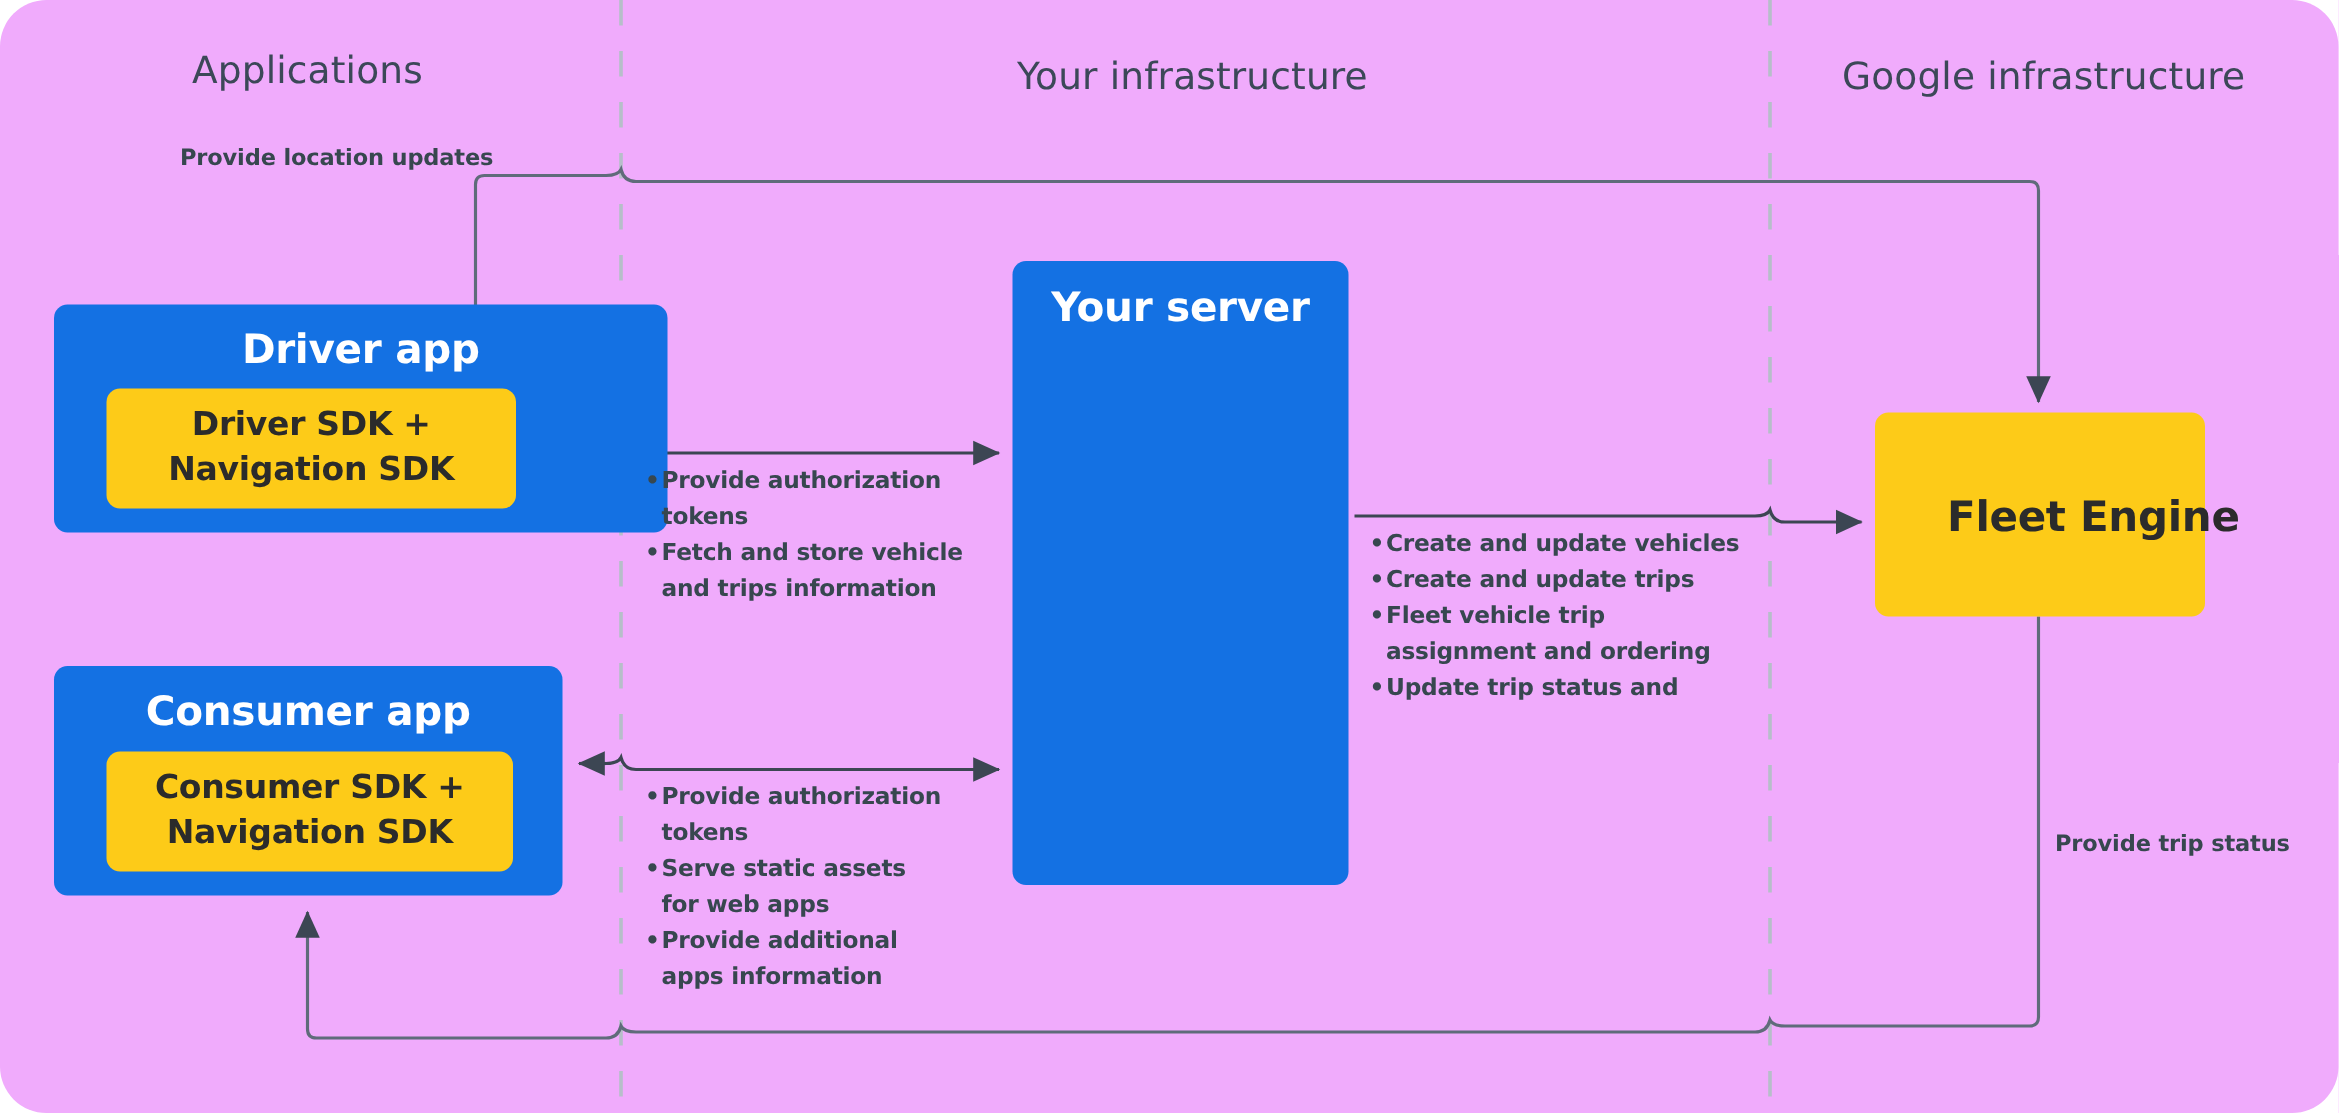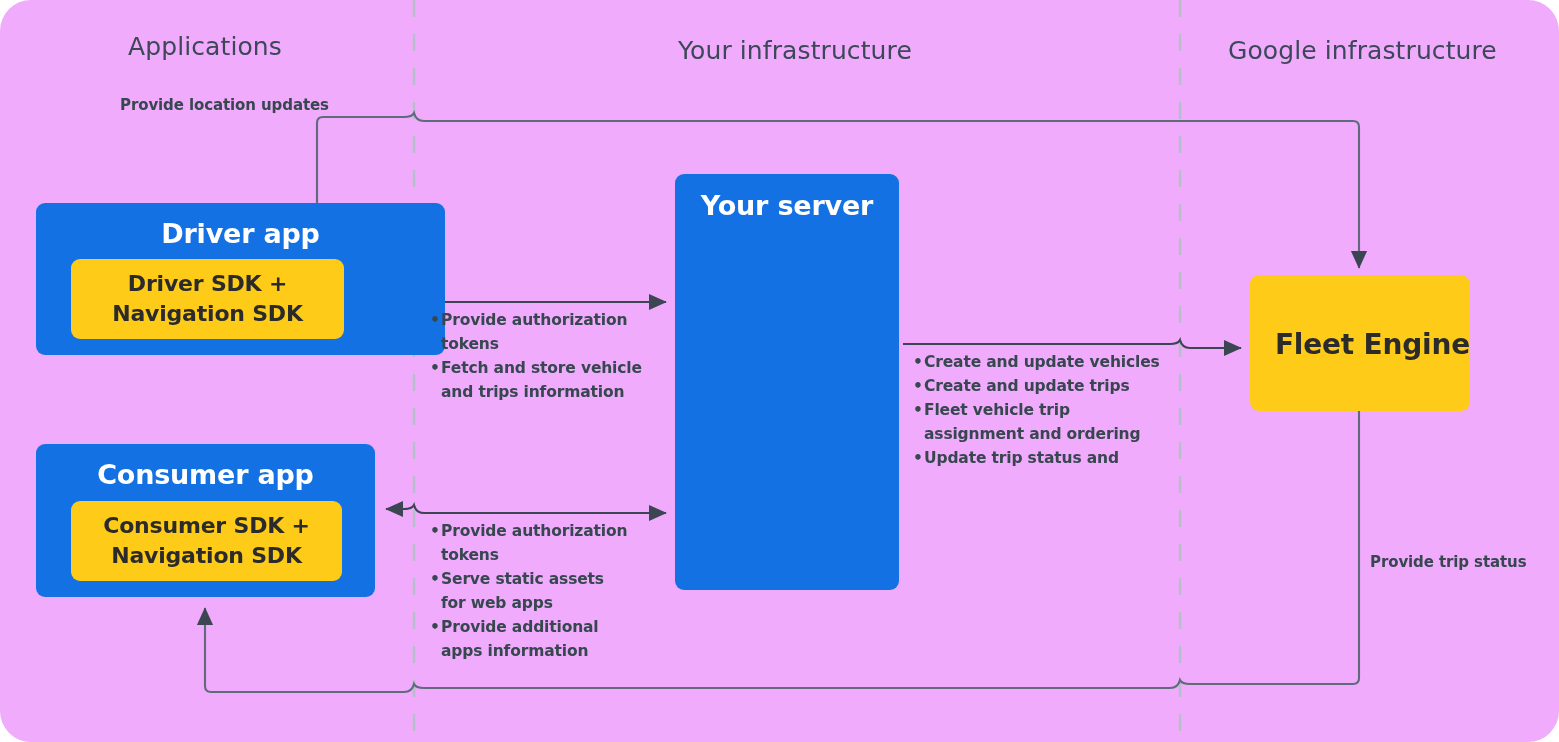--- a/index.html
+++ b/index.html
@@ -59,26 +59,27 @@
     text-align: center;
     color: #2b2b2b;
     font-size: 22px;
     font-weight: 700;
     line-height: 30px;
     letter-spacing: -0.2px;
   }
   .fleet-title {
     position: absolute;
     width: 100%;
-    text-align: right;
+    text-align: left;
     color: #2b2b2b;
     font-size: 28px;
     font-weight: 700;
     letter-spacing: -0.2px;
     white-space: nowrap;
+    padding-left: 48px;
   }
   .edge-label {
     position: absolute;
     font-size: 15px;
     font-weight: 700;
     color: #37474f;
     white-space: nowrap;
     letter-spacing: -0.1px;
   }
   .bullet-block {

